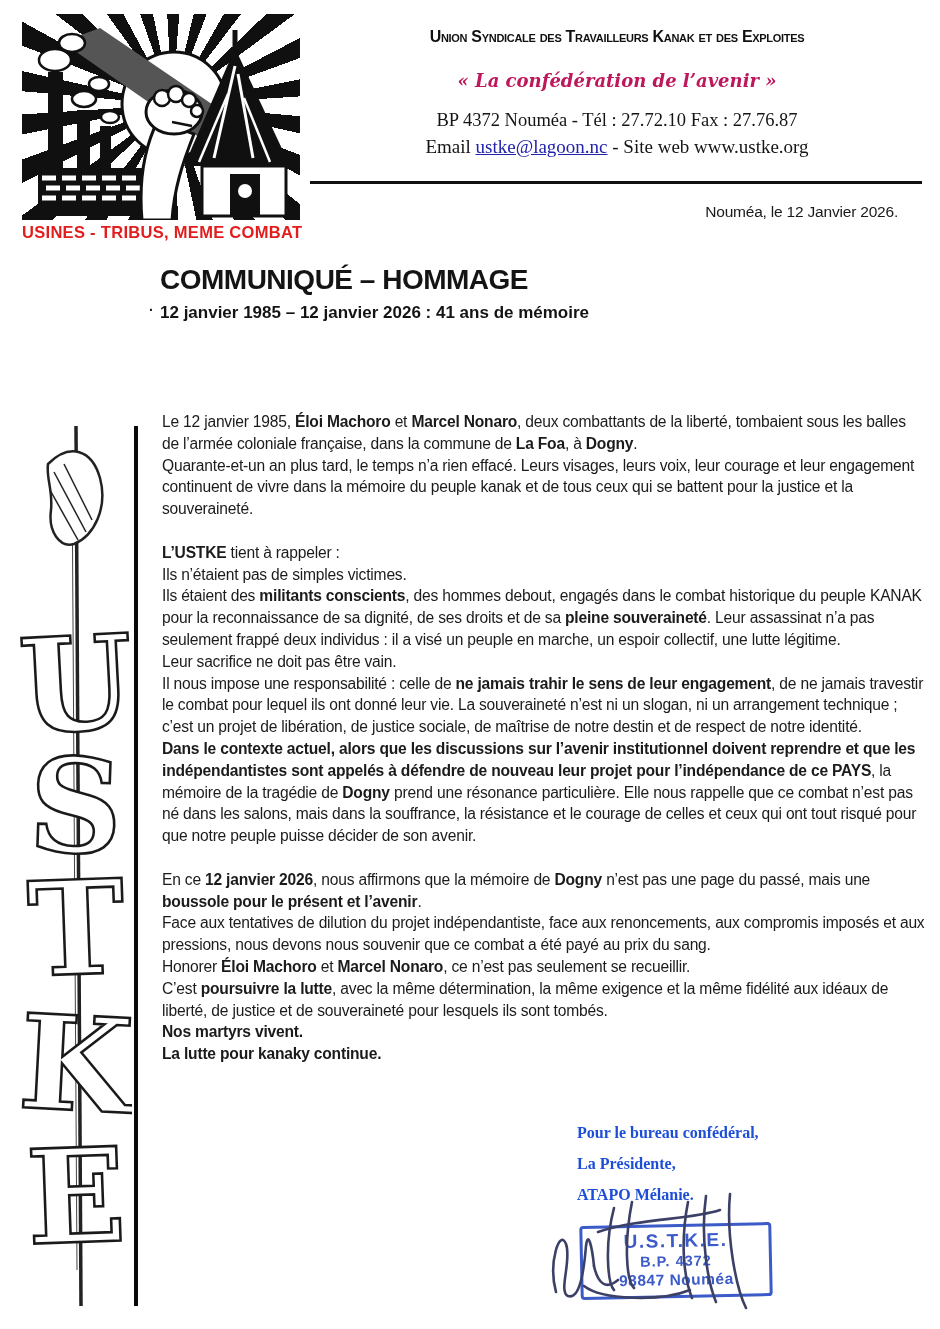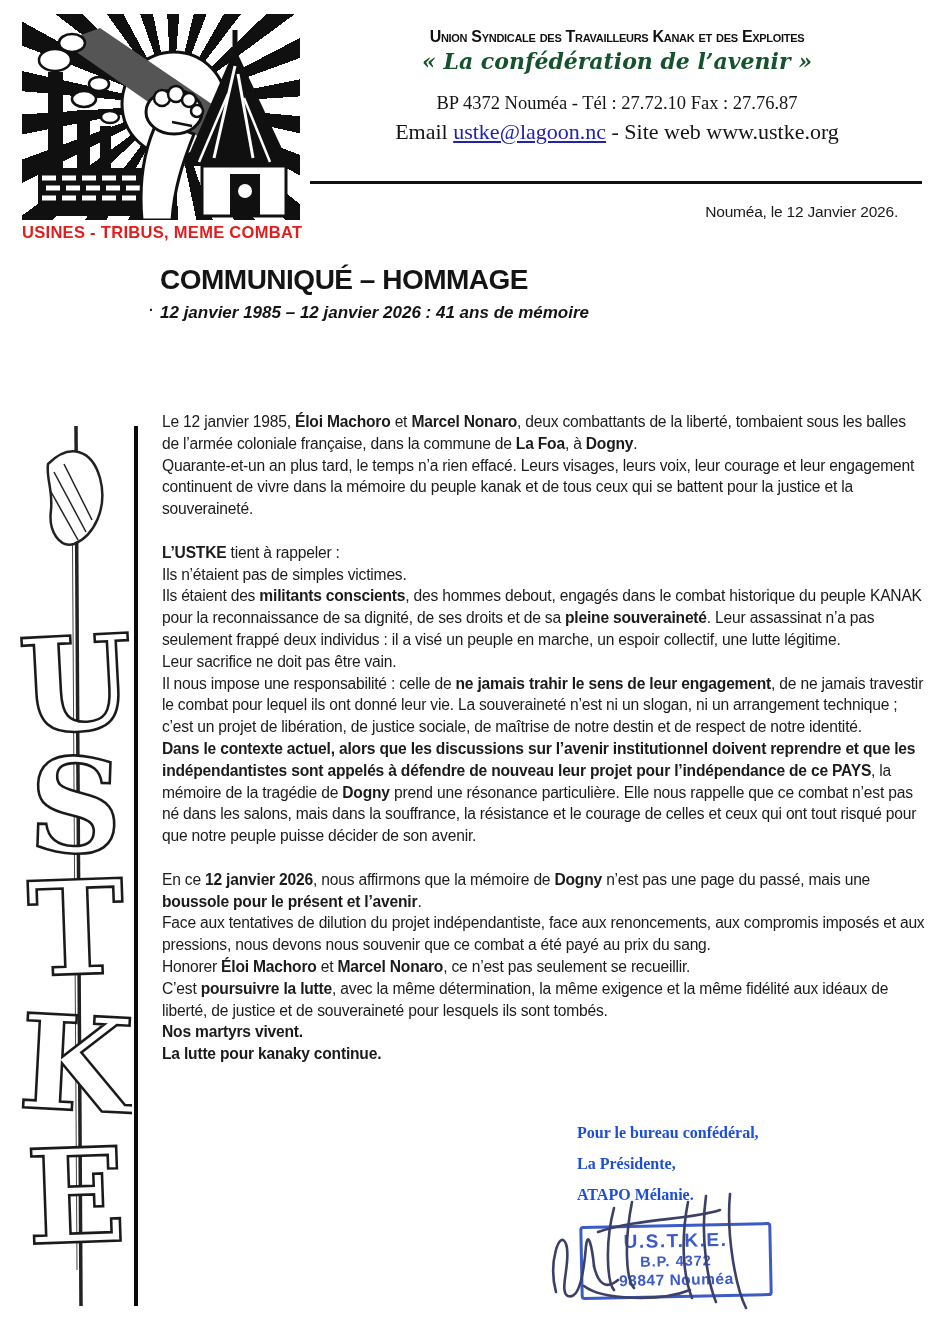--- a/index.html
+++ b/index.html
@@ -11,33 +11,33 @@
   .logo-art{position:relative;width:278px;height:206px;overflow:hidden;}
   .rays{position:absolute;inset:0;
         background:repeating-conic-gradient(from -3deg at 54% 44%, #101010 0 7.5deg, #ffffff 7.5deg 16.36deg);}
   .logo-overlay{position:absolute;inset:0;}
   .logo-caption{margin-top:3px;text-align:right;color:#e21d1d;font-weight:800;
                 font-size:16.5px;letter-spacing:0.3px;white-space:nowrap;}
 
   .header-right{position:absolute;left:310px;top:28px;width:614px;text-align:center;}
   .org-name{font-variant:small-caps;font-weight:700;font-size:16px;letter-spacing:-0.3px;
             color:#101010;white-space:nowrap;}
-  .tagline{margin-top:2px;font-family:"DejaVu Serif",serif;font-style:italic;font-weight:700;
-           font-size:22px;color:#14532d;}
+  .tagline{margin-top:24px;font-family:"DejaVu Serif",serif;font-style:italic;font-weight:700;
+           font-size:18px;color:#be185d;}
   .address{margin-top:19px;font-family:"Liberation Serif",serif;font-size:18.5px;color:#151515;}
-  .contact{margin-top:5px;font-family:"Liberation Serif",serif;font-size:22px;color:#151515;}
+  .contact{margin-top:5px;font-family:"Liberation Serif",serif;font-size:19px;color:#151515;}
   .email-link{color:#2222aa;text-decoration:underline;cursor:pointer;}
   .header-rule{position:absolute;left:310px;top:181px;width:612px;height:3px;background:#111;}
 
   .date-line{position:absolute;top:203px;right:42px;font-size:15.5px;letter-spacing:-0.2px;}
 
   
   .title-block{position:absolute;left:160px;top:264px;width:762px;}
   .title{margin:0;font-size:28px;font-weight:800;letter-spacing:-0.5px;color:#141414;}
-  .subtitle{margin:7px 0 0;font-size:17px;font-weight:700;color:#141414;font-style:italic;}
+  .subtitle{margin:7px 0 0;font-size:17px;font-weight:700;color:#141414;}
   .stray-dot{position:absolute;left:149px;top:298px;font-size:14px;font-weight:700;}
 
   
   .spear{position:absolute;left:20px;top:420px;}
   .vrule{position:absolute;left:134px;top:426px;width:4px;height:880px;background:#0a0a0a;}
   .spear text{font-family:"DejaVu Serif",serif;font-weight:700;}
 
   
   .body-col{position:absolute;left:162px;top:411px;width:763px;
             font-size:15.6px;line-height:21.8px;letter-spacing:-0.2px;color:#1b1b1b;}

